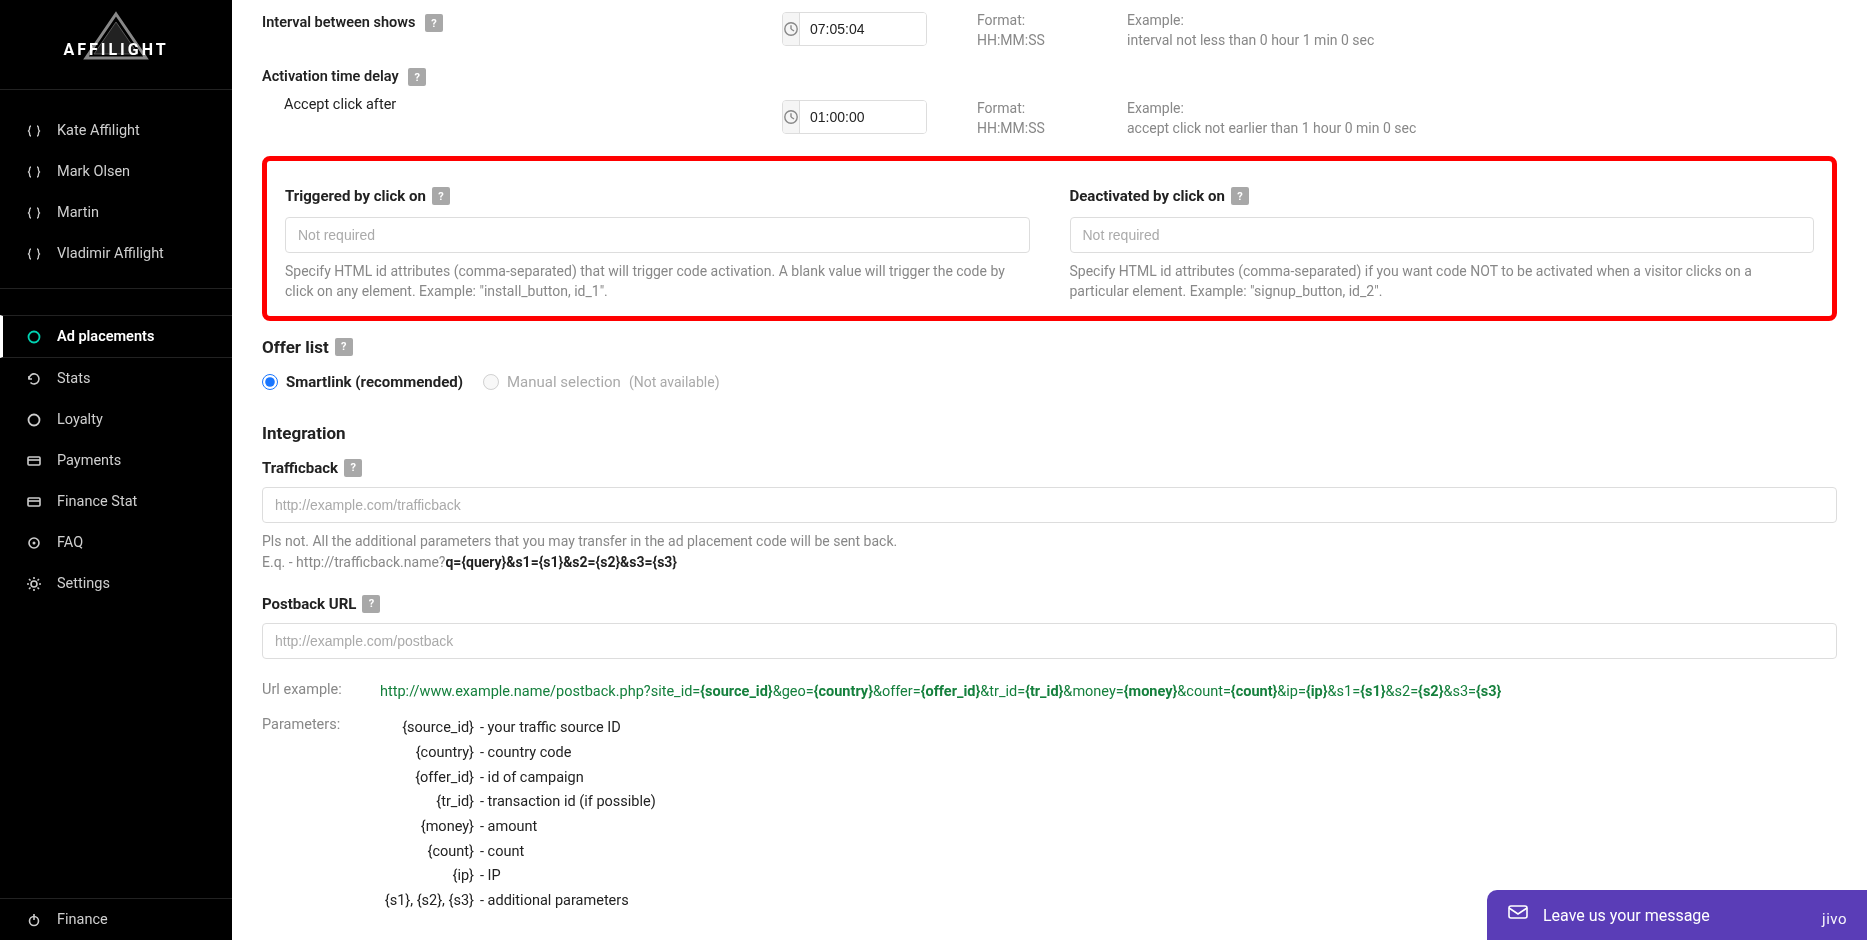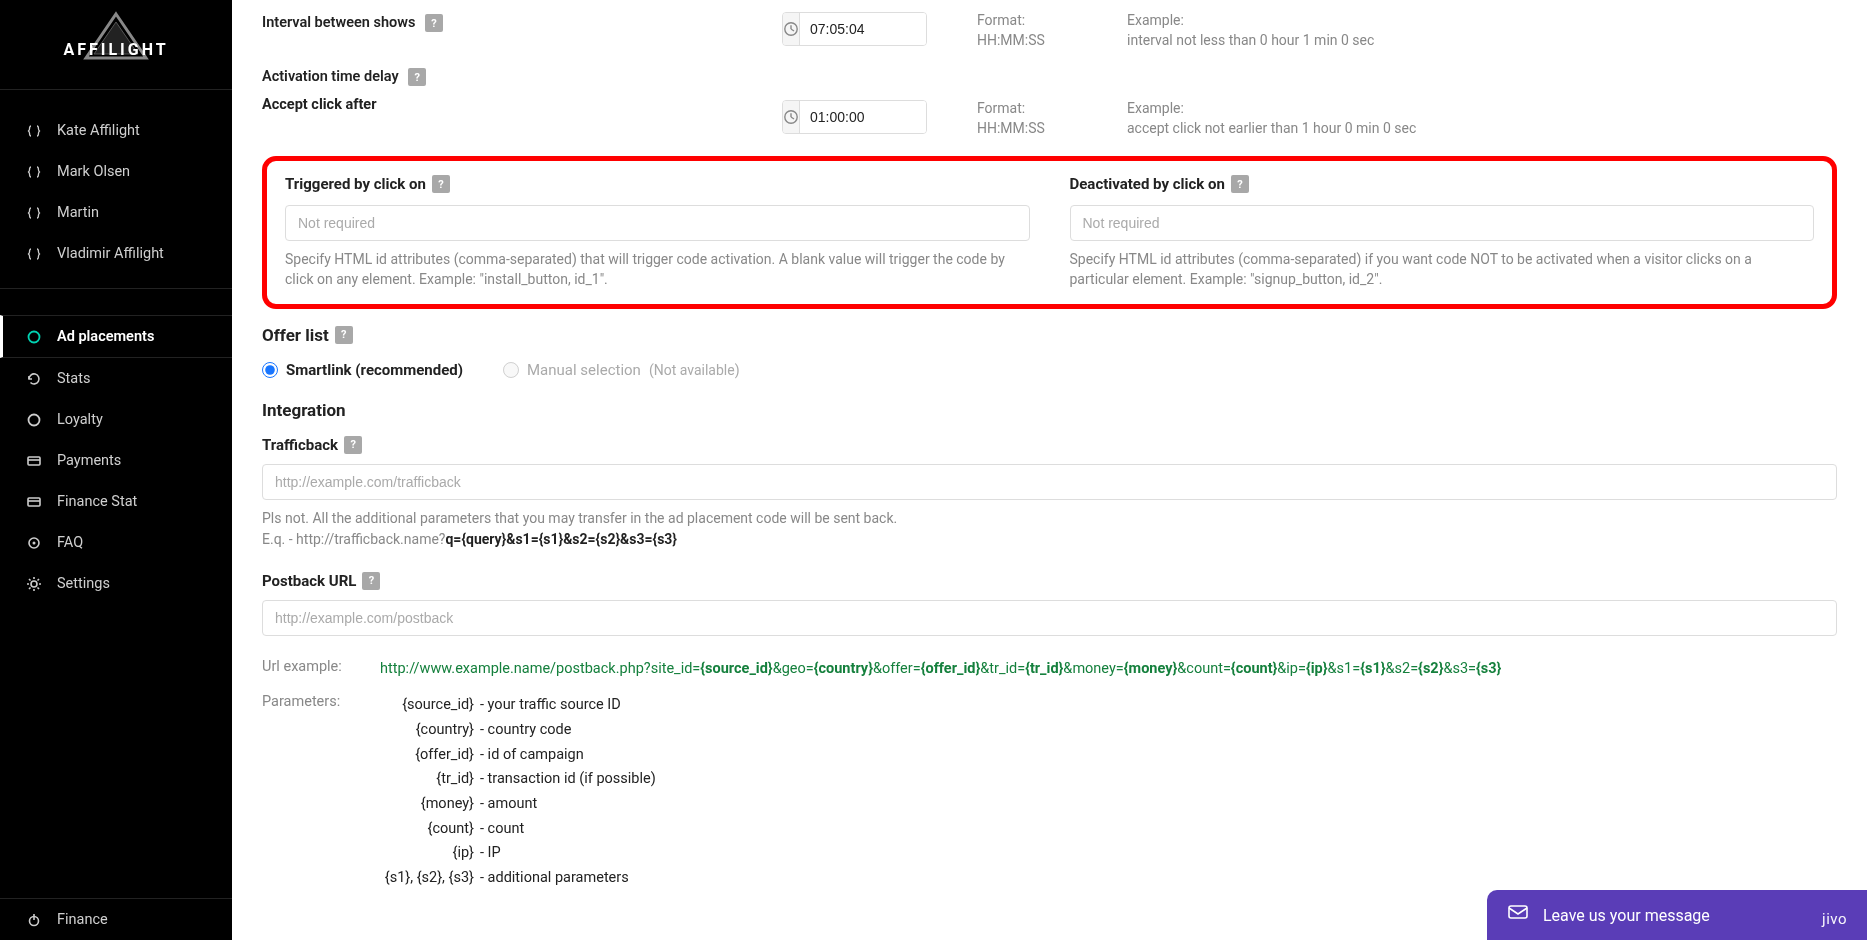--- a/index.html
+++ b/index.html
@@ -87,21 +87,21 @@
     width: 520px;
     padding-top: 2px;
     color: #222;
     font-size: 14.5px;
   }
   .col-input { width: 165px; }
   .col-meta1 { width: 180px; padding-left: 30px; font-size: 14px; color: #888; }
   .col-meta2 { padding-left: 0; font-size: 14px; color: #888; }
 
   .label-strong { font-weight: 600; }
-  .sublabel { margin-top: 10px; font-weight: 700; }
+  .sublabel { margin-top: 10px; font-weight: 400; margin-left: 22px; }
 
   .help-badge {
     display: inline-flex;
     align-items: center;
     justify-content: center;
     width: 18px; height: 18px;
     background: #a8a8a8;
     color: #fff;
     font-size: 11px;
     font-weight: 700;
@@ -137,22 +137,22 @@
     border: none;
     outline: none;
   }
 
   .meta-head { color: #888; }
   .meta-sub { color: #888; margin-top: 4px; }
 
   
   .highlight-box {
     border: 5px solid #ff0000;
-    border-radius: 14px;
-    padding: 14px 18px 14px 18px;
+    border-radius: 8px;
+    padding: 26px 18px 14px 18px;
     display: flex;
     gap: 40px;
     margin-bottom: 16px;
   }
   .hb-col { flex: 1; }
   .hb-title {
     font-weight: 700;
     font-size: 15px;
     color: #222;
     margin-bottom: 12px;
@@ -183,22 +183,22 @@
     color: #222;
     margin: 10px 0 16px 0;
     display: flex;
     align-items: center;
   }
 
   
   .radio-row {
     display: flex;
     align-items: flex-start;
-    gap: 40px;
-    margin-bottom: 21px;
+    gap: 20px;
+    margin-bottom: 32px;
     font-size: 15px;
   }
   .radio-item {
     display: flex;
     align-items: center;
     gap: 8px;
   }
   .radio-item input[type=radio] {
     width: 16px; height: 16px;
     accent-color: #1976ff;

